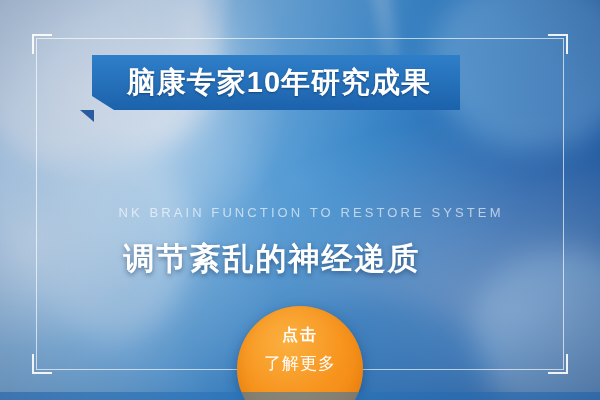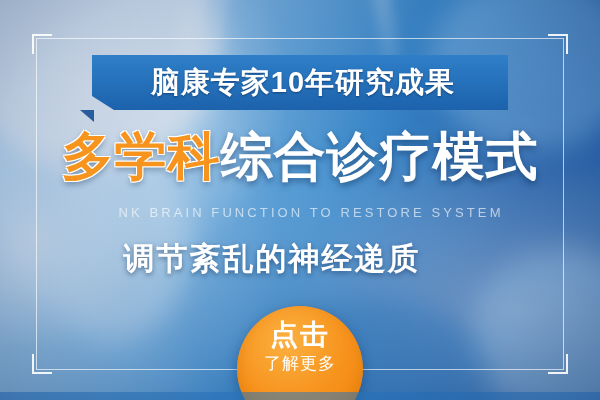--- a/index.html
+++ b/index.html
@@ -72,21 +72,21 @@
   .fc-tl { left: -5px; top: -5px;  border-right: none; border-bottom: none; }
   .fc-tr { right: -5px; top: -5px; border-left: none;  border-bottom: none; }
   .fc-bl { left: -5px; bottom: -5px; border-right: none; border-top: none; }
   .fc-br { right: -5px; bottom: -5px; border-left: none; border-top: none; }
 
   
   .ribbon {
     position: absolute;
     left: 92px;
     top: 55px;
-    width: 416px;
+    width: 368px;
     height: 55px;
     background: linear-gradient(180deg, #2f7fc8 0%, #1c62ac 100%);
     box-shadow: 0 2px 6px rgba(8,38,78,0.35);
     clip-path: polygon(0 0, 100% 0, 100% 100%, 22px 100%, 0 calc(100% - 14px));
   }
   .ribbon .ribbon-text {
     position: absolute;
     inset: 0;
     display: flex;
     align-items: center;
@@ -182,21 +182,21 @@
     display: flex;
     flex-direction: column;
     align-items: center;
     justify-content: flex-start;
     padding-top: 14px;
     box-sizing: border-box;
     cursor: pointer;
   }
   .cta-line1 {
     color: #ffffff;
-    font-size: 28px;
+    font-size: 16px;
     font-weight: bold;
     letter-spacing: 2px;
     line-height: 30px;
     font-family: "Liberation Sans", "DejaVu Sans", sans-serif;
   }
   .cta-line2 {
     color: #ffffff;
     font-size: 17px;
     letter-spacing: 1px;
     line-height: 28px;
@@ -233,23 +233,20 @@
     <div class="frame-corner fc-tr"></div>
     <div class="frame-corner fc-bl"></div>
     <div class="frame-corner fc-br"></div>
   </div>
 
   <div class="ribbon">
     <div class="ribbon-text">脑康专家10年研究成果</div>
   </div>
   <div class="ribbon-tail"></div>
 
-  <div class="headline">
-    <span class="hl-orange">多学科</span><span class="hl-white">综合诊疗模式</span>
-  </div>
 
   <div class="eng-line">NK BRAIN FUNCTION TO RESTORE SYSTEM</div>
 
   <div class="subhead">调节紊乱的神经递质</div>
 
   <div class="cta">
     <span class="cta-line1">点击</span>
     <span class="cta-line2">了解更多</span>
   </div>
 

